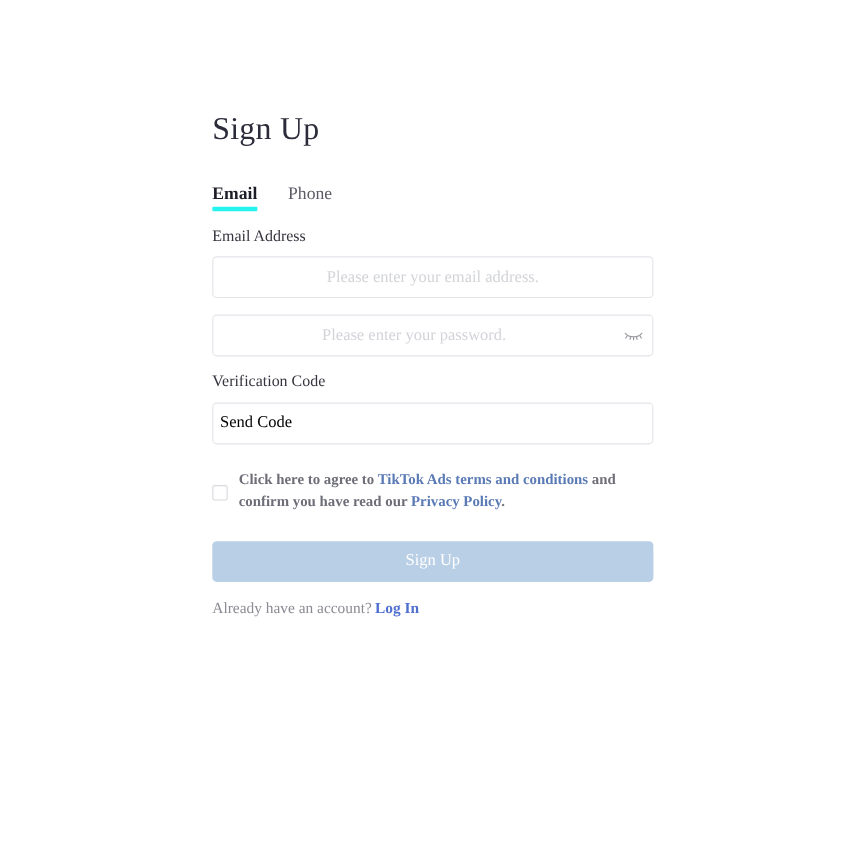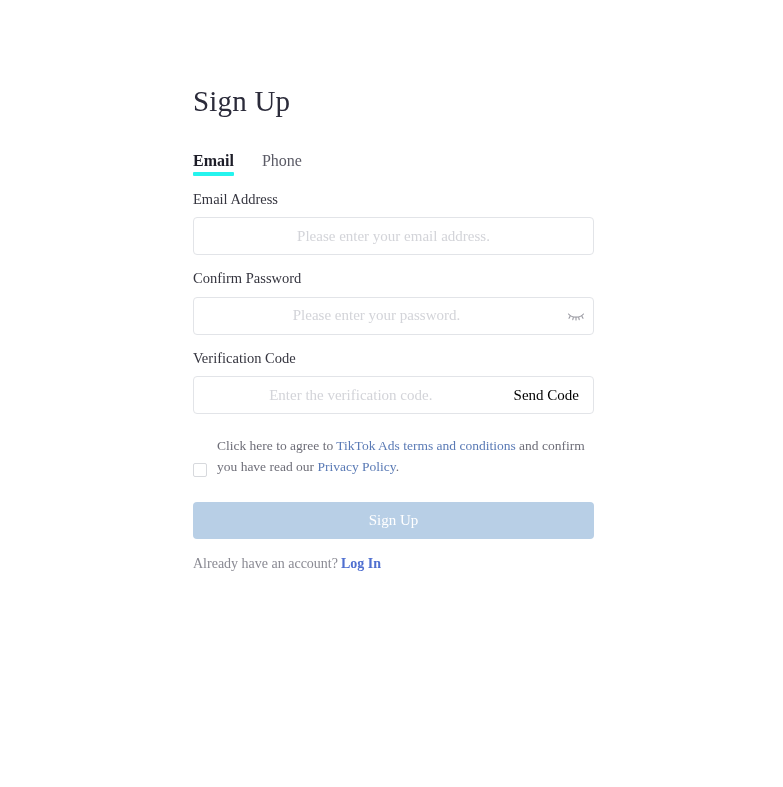--- a/index.html
+++ b/index.html
@@ -11,21 +11,21 @@
     height: 787px;
     background: #ffffff;
     font-family: "Liberation Serif", "DejaVu Serif", serif;
     overflow: hidden;
     position: relative;
   }
 
   #signup-page {
     position: absolute;
     left: 193px;
-    top: 0;
+    top: 16px;
     width: 401px;
   }
 
   
   .page-title {
     font-family: "Liberation Serif", "DejaVu Serif", serif;
     font-size: 29px;
     font-weight: 400;
     color: #2b2b3a;
     letter-spacing: 0.2px;
@@ -120,23 +120,24 @@
     color: #000000;
     padding-right: 14px;
     padding-left: 6px;
     cursor: pointer;
     white-space: nowrap;
   }
 
   
   .agreement {
     display: flex;
-    align-items: flex-end;
+    align-items: center;
     margin-top: 22px;
     width: 401px;
+    font-weight: bold;
   }
   .agree-checkbox {
     flex: 0 0 auto;
     box-sizing: border-box;
     width: 14px;
     height: 14px;
     border: 1px solid #d7d9dd;
     border-radius: 2px;
     background: #ffffff;
     margin-top: 3px;
@@ -209,40 +210,38 @@
     <div class="field-label">Email Address</div>
     <div class="input-shell">
       <input type="text" placeholder="Please enter your email address." style="">
     </div>
   </div>
 
   <div class="field-group">
   </div>
 
   <div class="field-group">
-    <div class="field-label">Confirm Password</div>
     <div class="input-shell">
       <input type="password" placeholder="Please enter your password." style="">
       <span class="eye-toggle">
         <svg width="18" height="12" viewBox="0 0 18 12" aria-hidden="true">
           <path d="M1.5 4 C5 8.2 13 8.2 16.5 4" fill="none" stroke="#9a9aa2" stroke-width="1.1" stroke-linecap="round"></path>
           <line x1="3.1" y1="6.4" x2="2.0" y2="8.3" stroke="#9a9aa2" stroke-width="1.1" stroke-linecap="round"></line>
           <line x1="6.3" y1="7.5" x2="5.8" y2="9.6" stroke="#9a9aa2" stroke-width="1.1" stroke-linecap="round"></line>
           <line x1="9.0" y1="7.8" x2="9.0" y2="9.9" stroke="#9a9aa2" stroke-width="1.1" stroke-linecap="round"></line>
           <line x1="11.7" y1="7.5" x2="12.2" y2="9.6" stroke="#9a9aa2" stroke-width="1.1" stroke-linecap="round"></line>
           <line x1="14.9" y1="6.4" x2="16.0" y2="8.3" stroke="#9a9aa2" stroke-width="1.1" stroke-linecap="round"></line>
         </svg>
       </span>
     </div>
   </div>
 
   <div class="field-group">
     <div class="field-label">Verification Code</div>
     <div class="input-shell">
-      <input type="text" placeholder="Enter the verification code." style="">
       <span class="send-code-link">Send Code</span>
     </div>
   </div>
 
   <div class="agreement">
     <div class="agree-checkbox"></div>
     <div class="agreement-text">
       <span>Click here to agree to </span><span class="lnk">TikTok Ads terms and conditions</span><span> and confirm you have read our </span><span class="lnk">Privacy Policy</span><span>.</span>
     </div>
   </div>

